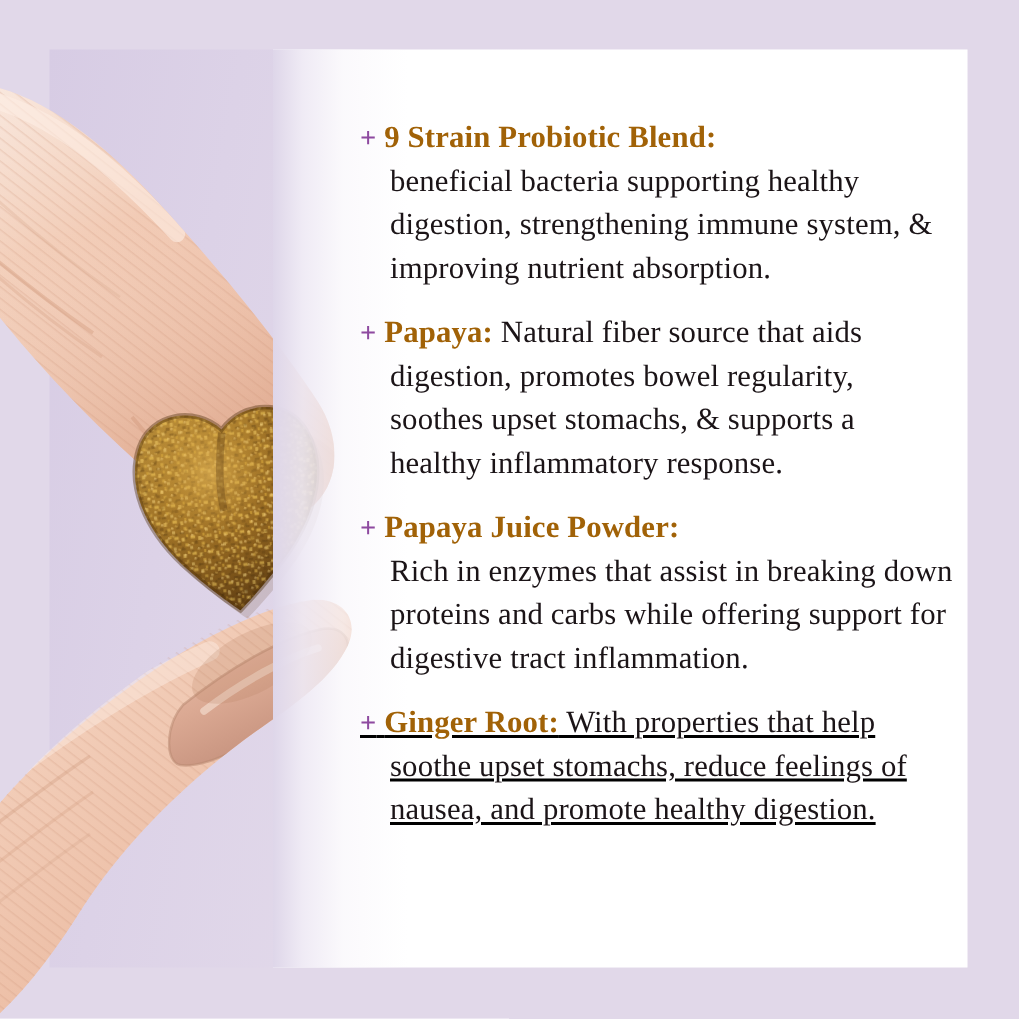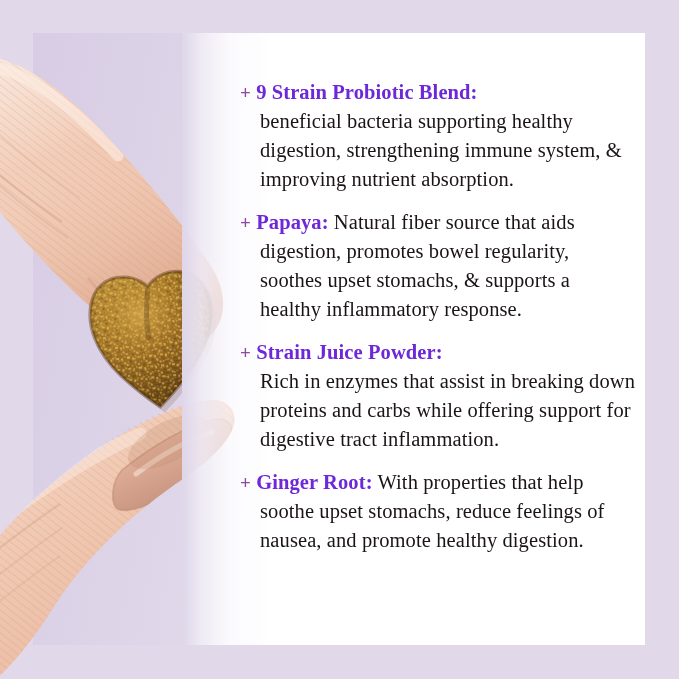--- a/index.html
+++ b/index.html
@@ -63,38 +63,38 @@
   
   .text-col {
     position: absolute;
     left: 240px;
     top: 78px;
     width: 396px;
   }
   .ing-block {
     margin-bottom: 14px;
   }
-  .ing-block:last-child { margin-bottom: 16px; }
+  .ing-block:last-child { margin-bottom: 16px; text-decoration: underline; }
 
   .ing-para {
     margin: 0;
     font-size: 20.5px;
     line-height: 29px;
     color: #1b1417;
     text-indent: -20px;
     padding-left: 20px;
     letter-spacing: 0.1px;
   }
   .plus {
     color: #8e4aa0;
     font-weight: bold;
     font-size: 19px;
   }
   .ing-name {
-    color: #6d28d9;
+    color: #a16207;
     font-weight: bold;
   }
 
   
   .hand-layer {
     position: absolute;
     left: 0; top: 0;
     width: 300px;
     height: 679px;
     overflow: hidden;
@@ -263,21 +263,21 @@
 
     <div class="ing-block">
       <p class="ing-para"><span class="plus">+</span>&nbsp;<span class="ing-name">9 Strain Probiotic Blend:</span><br><span> beneficial bacteria supporting healthy digestion, strengthening immune system, &amp; improving nutrient absorption.</span></p>
     </div>
 
     <div class="ing-block">
       <p class="ing-para"><span class="plus">+</span>&nbsp;<span class="ing-name">Papaya:</span><span> Natural fiber source that aids digestion, promotes bowel regularity, soothes upset stomachs, &amp; supports a healthy inflammatory response.</span></p>
     </div>
 
     <div class="ing-block">
-      <p class="ing-para"><span class="plus">+</span>&nbsp;<span class="ing-name">Strain Juice Powder:</span><br><span> Rich in enzymes that assist in breaking down proteins and carbs while offering support for digestive tract inflammation.</span></p>
+      <p class="ing-para"><span class="plus">+</span>&nbsp;<span class="ing-name">Papaya Juice Powder:</span><br><span> Rich in enzymes that assist in breaking down proteins and carbs while offering support for digestive tract inflammation.</span></p>
     </div>
 
     <div class="ing-block">
       <p class="ing-para"><span class="plus">+</span>&nbsp;<span class="ing-name">Ginger Root:</span><span> With properties that help soothe upset stomachs, reduce feelings of nausea, and promote healthy digestion.</span></p>
     </div>
 
   </div>
 </div>
 
 </body></html>

